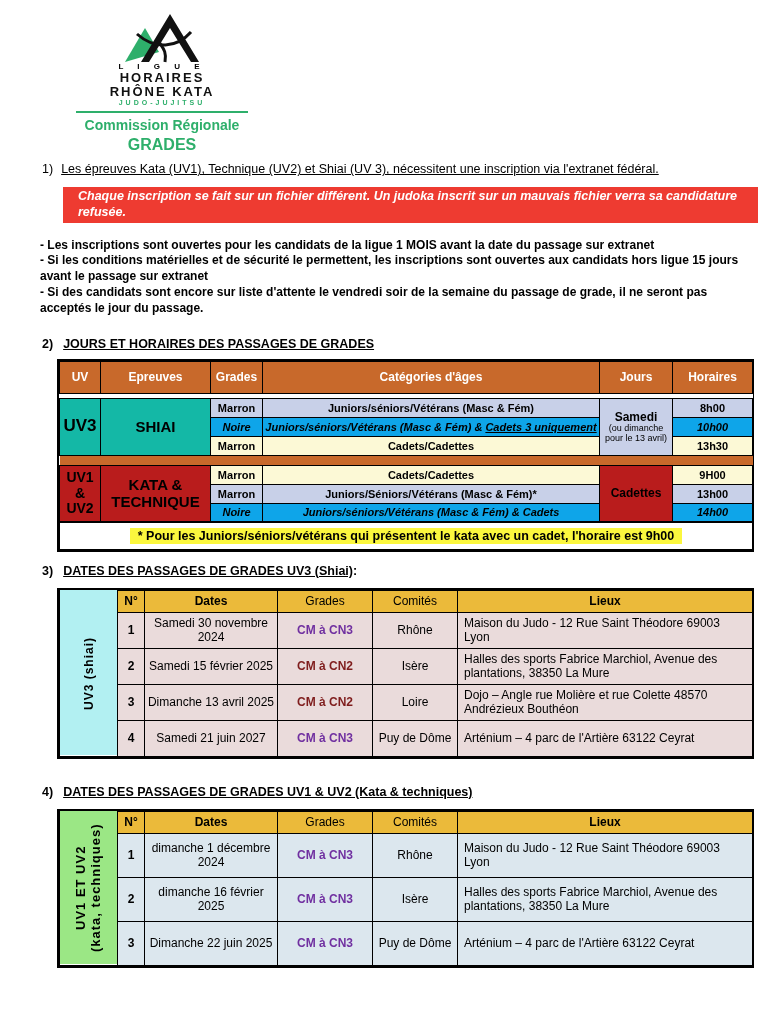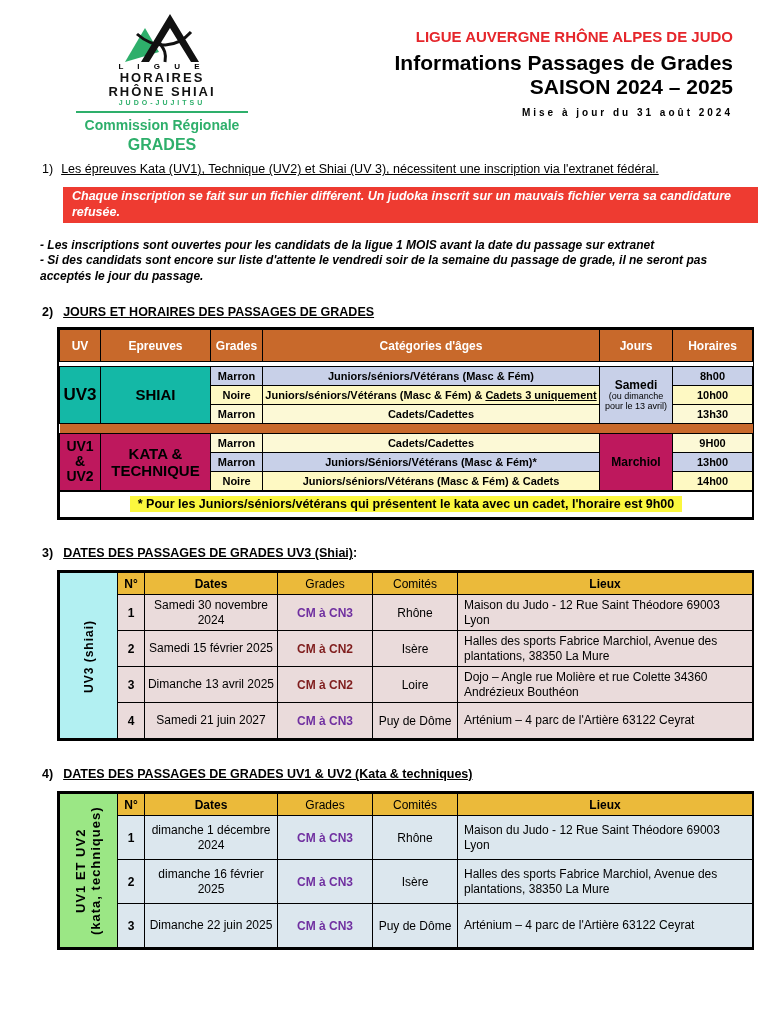--- a/index.html
+++ b/index.html
@@ -25,43 +25,43 @@
   .doc-title { font-size:21px; font-weight:bold; margin-top:6px; }
   .season    { font-size:21px; font-weight:bold; }
   .updated   { font-size:10px; font-weight:bold; letter-spacing:3px; margin-top:8px; }
 
   
   .item1 { margin:8px 20px 0 42px; font-size:12.5px; font-weight:normal; }
   .item1 .num { margin-right:8px; }
   .warning {
     margin:11px 5px 0 63px; background:#ee3b31; color:#fff;
     font-size:12.5px; font-weight:bold; font-style:italic;
-    padding:2px 9px; line-height:1.25;
+    padding:2px 15px; line-height:1.25;
   }
-  .bullets { margin:15px 18px 10px 40px; font-size:12px; font-weight:bold; line-height:1.32;font-style:italic; }
+  .bullets { margin:15px 18px 10px 40px; font-size:12px; font-weight:bold; line-height:1.32; }
 
   
   .sec { margin:20px 20px 0 42px; font-size:12.5px; font-weight:bold; }
   .sec .num { margin-right:10px; }
 
   
   .twrap { margin-left:57px; border:2px solid #000; width:697px; }
   table { border-collapse:collapse; table-layout:fixed; width:100%; }
   td, th { border:1px solid #000; text-align:center; vertical-align:middle; font-size:11px; }
 
   
   .t2 th { background:#c8692b; color:#fff; font-weight:bold; font-size:12px; height:32px; }
   .t2 .spacer td { border-left:none; border-right:none; background:#fff; height:5px; border-top:1px solid #000; border-bottom:1px solid #000; }
   .t2 .band td { background:#c8692b; height:10px; border-left:none; border-right:none; }
   .t2 td { height:19px; font-weight:bold; }
   .bg-cyan  { background:#14b8a6; }
   .bg-lav   { background:#c8d0e8; }
-  .bg-grn   { background:#fef9c3; }
+  .bg-grn   { background:#0ea5e9;font-style:italic; }
   .bg-yel   { background:#fcf9d6; }
-  .bg-green2{ background:#be185d; }
+  .bg-green2{ background:#b91c1c; }
   .uv-cell  { font-size:17px; font-weight:bold; white-space:pre-line; line-height:1.1; }
   .ep-cell  { font-size:15px; font-weight:bold; white-space:pre-line; line-height:1.15; }
   .jours-main { font-size:12px; font-weight:bold; }
   .jours-sub  { font-size:9px; font-weight:normal; line-height:1.1; }
   .footnote-row td { background:#fff; height:27px; border-top:2px solid #000; }
   .hl-yellow { background:#fbf73e; font-size:12.5px; font-weight:bold; padding:1px 8px; }
 
   
   .t34 th { background:#ebba3a; color:#000; height:22px; font-size:12px; }
   .t34 th.light { font-weight:normal; }
@@ -88,42 +88,37 @@
 <div class="header">
   <div class="logo">
     <svg width="110" height="52" viewBox="0 0 110 52">
       <polygon points="18,50 38,16 52,40" fill="#2eaf6b"></polygon>
       <polygon points="34,50 63,2 92,50 84,50 63,16 42,50" fill="#111"></polygon>
       <path d="M30,22 C48,38 70,36 84,20" stroke="#111" stroke-width="3" fill="none"></path>
       <path d="M52,30 C56,36 60,40 58,50" stroke="#111" stroke-width="3" fill="none"></path>
     </svg>
     <div class="logo-ligue">L I G U E</div>
     <div class="logo-line2">HORAIRES</div>
-    <div class="logo-line3">RHÔNE SHIAI</div>
+    <div class="logo-line3">RHÔNE KATA</div>
     <div class="logo-line4">JUDO-JUJITSU</div>
     <div class="logo-rule"></div>
     <div class="logo-commission">Commission Régionale</div>
     <div class="logo-grades">GRADES</div>
   </div>
-  <div class="titles">
-    <div class="org-title">LIGUE AUVERGNE RHÔNE ALPES DE JUDO</div>
-    <div class="doc-title">Informations Passages de Grades</div>
-    <div class="season">SAISON 2024 – 2025</div>
-    <div class="updated">Mise à jour du 31 août 2024</div>
-  </div>
 </div>
 
 <div class="item1">
   <span class="num">1)</span><span class="u">Les épreuves Kata (UV1), Technique (UV2) et Shiai (UV 3),  nécessitent une inscription via l'extranet fédéral.</span>
 </div>
 
 <div class="warning">Chaque inscription se fait sur un fichier différent. Un judoka inscrit sur un mauvais fichier verra sa candidature refusée.</div>
 
 <div class="bullets">
   <p>- Les inscriptions sont ouvertes pour les candidats de la ligue 1 MOIS avant la date du passage sur extranet</p>
+  <p>- Si les conditions matérielles et de sécurité le permettent, les inscriptions sont ouvertes aux candidats hors ligue 15 jours avant le passage sur extranet</p>
   <p>- Si des candidats sont encore sur liste d'attente le vendredi soir de la semaine du passage de grade, il ne seront pas acceptés le jour du passage.</p>
 </div>
 
 <div class="sec">
   <span class="num">2)</span><span class="u">JOURS ET HORAIRES DES PASSAGES DE GRADES</span>
 </div>
 
 <div class="twrap" style="margin-top:8px;">
   <table class="t2">
     <colgroup>
@@ -171,41 +166,41 @@
           <td colspan="6"></td>
         </tr>
     <tr>
       <td rowspan="3" class="bg-green2 uv-cell" style="font-size:14px;">UV1
 &amp;
 UV2</td>
       <td rowspan="3" class="bg-green2 ep-cell">KATA &amp;
 TECHNIQUE</td>
       <td class="bg-yel">Marron</td>
       <td class="bg-yel">Cadets/Cadettes</td>
-      <td rowspan="3" class="bg-green2 jours-main">Marchiol</td>
+      <td rowspan="3" class="bg-green2 jours-main">Cadettes</td>
       <td class="bg-yel">9H00</td>
     </tr>
     <tr>
       <td class="bg-lav">Marron</td>
       <td class="bg-lav">Juniors/Séniors/Vétérans (Masc &amp; Fém)*</td>
       <td class="bg-lav">13h00</td>
     </tr>
     <tr>
       <td class="bg-grn">Noire</td>
       <td class="bg-grn">Juniors/séniors/Vétérans (Masc &amp; Fém) &amp; Cadets</td>
       <td class="bg-grn">14h00</td>
     </tr>
     <tr class="footnote-row">
       <td colspan="6"><span class="hl-yellow">* Pour les Juniors/séniors/vétérans qui présentent le kata avec un cadet, l'horaire est 9h00</span></td>
     </tr>
   </tbody>
     </table>
 </div>
 
-<div class="sec" style="margin-top:26px;">
+<div class="sec" style="margin-top:12px;">
   <span class="num">3)</span><span class="u">DATES DES PASSAGES DE GRADES UV3 (Shiai)</span><span>:</span>
 </div>
 
 <div class="twrap" style="margin-top:10px;">
   <table class="t34 t3">
     <colgroup>
         <col style="width:58px">
         <col style="width:27px">
         <col style="width:133px">
         <col style="width:95px">
@@ -233,21 +228,21 @@
       <td class="body date">Samedi 15 février 2025</td>
       <td class="body grade-red">CM à CN2</td>
       <td class="body">Isère</td>
       <td class="body lieu">Halles des sports Fabrice Marchiol, Avenue des plantations, 38350 La Mure</td>
     </tr>
     <tr class="r">
       <td class="body ncol">3</td>
       <td class="body date">Dimanche 13 avril 2025</td>
       <td class="body grade-red">CM à CN2</td>
       <td class="body">Loire</td>
-      <td class="body lieu">Dojo – Angle rue Molière et rue Colette 34360 Andrézieux Bouthéon</td>
+      <td class="body lieu">Dojo – Angle rue Molière et rue Colette 48570 Andrézieux Bouthéon</td>
     </tr>
     <tr class="r">
       <td class="body ncol">4</td>
       <td class="body date">Samedi 21 juin 2027</td>
       <td class="body grade-purple">CM à CN3</td>
       <td class="body">Puy de Dôme</td>
       <td class="body lieu">Arténium – 4 parc de l'Artière 63122 Ceyrat</td>
     </tr>
   </tbody>
     </table>

